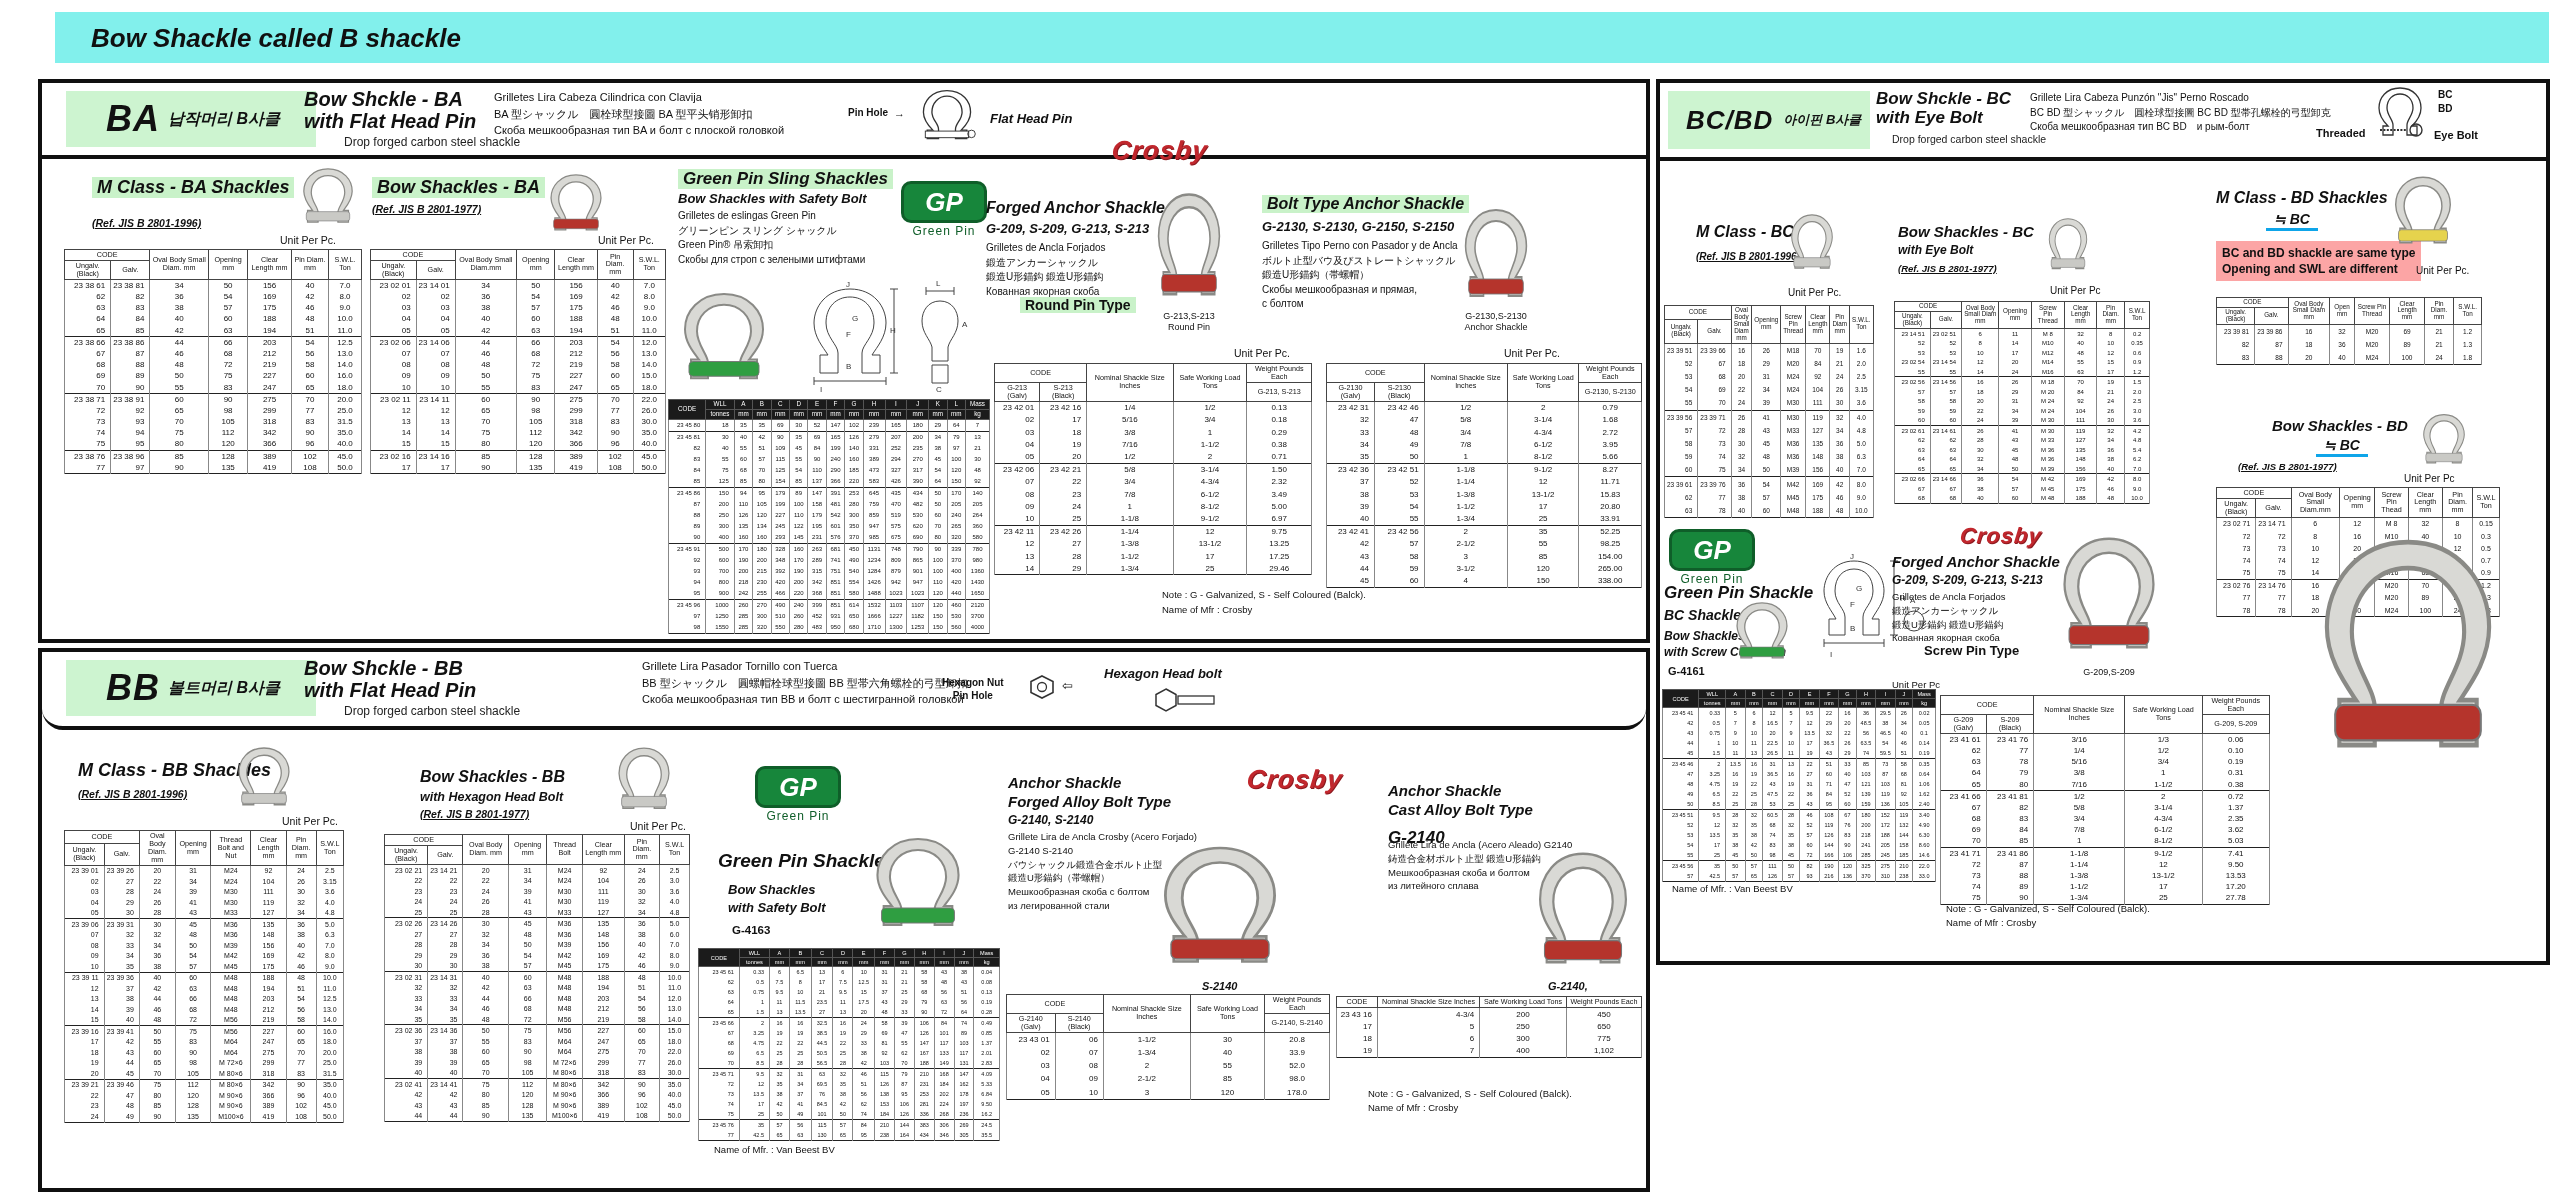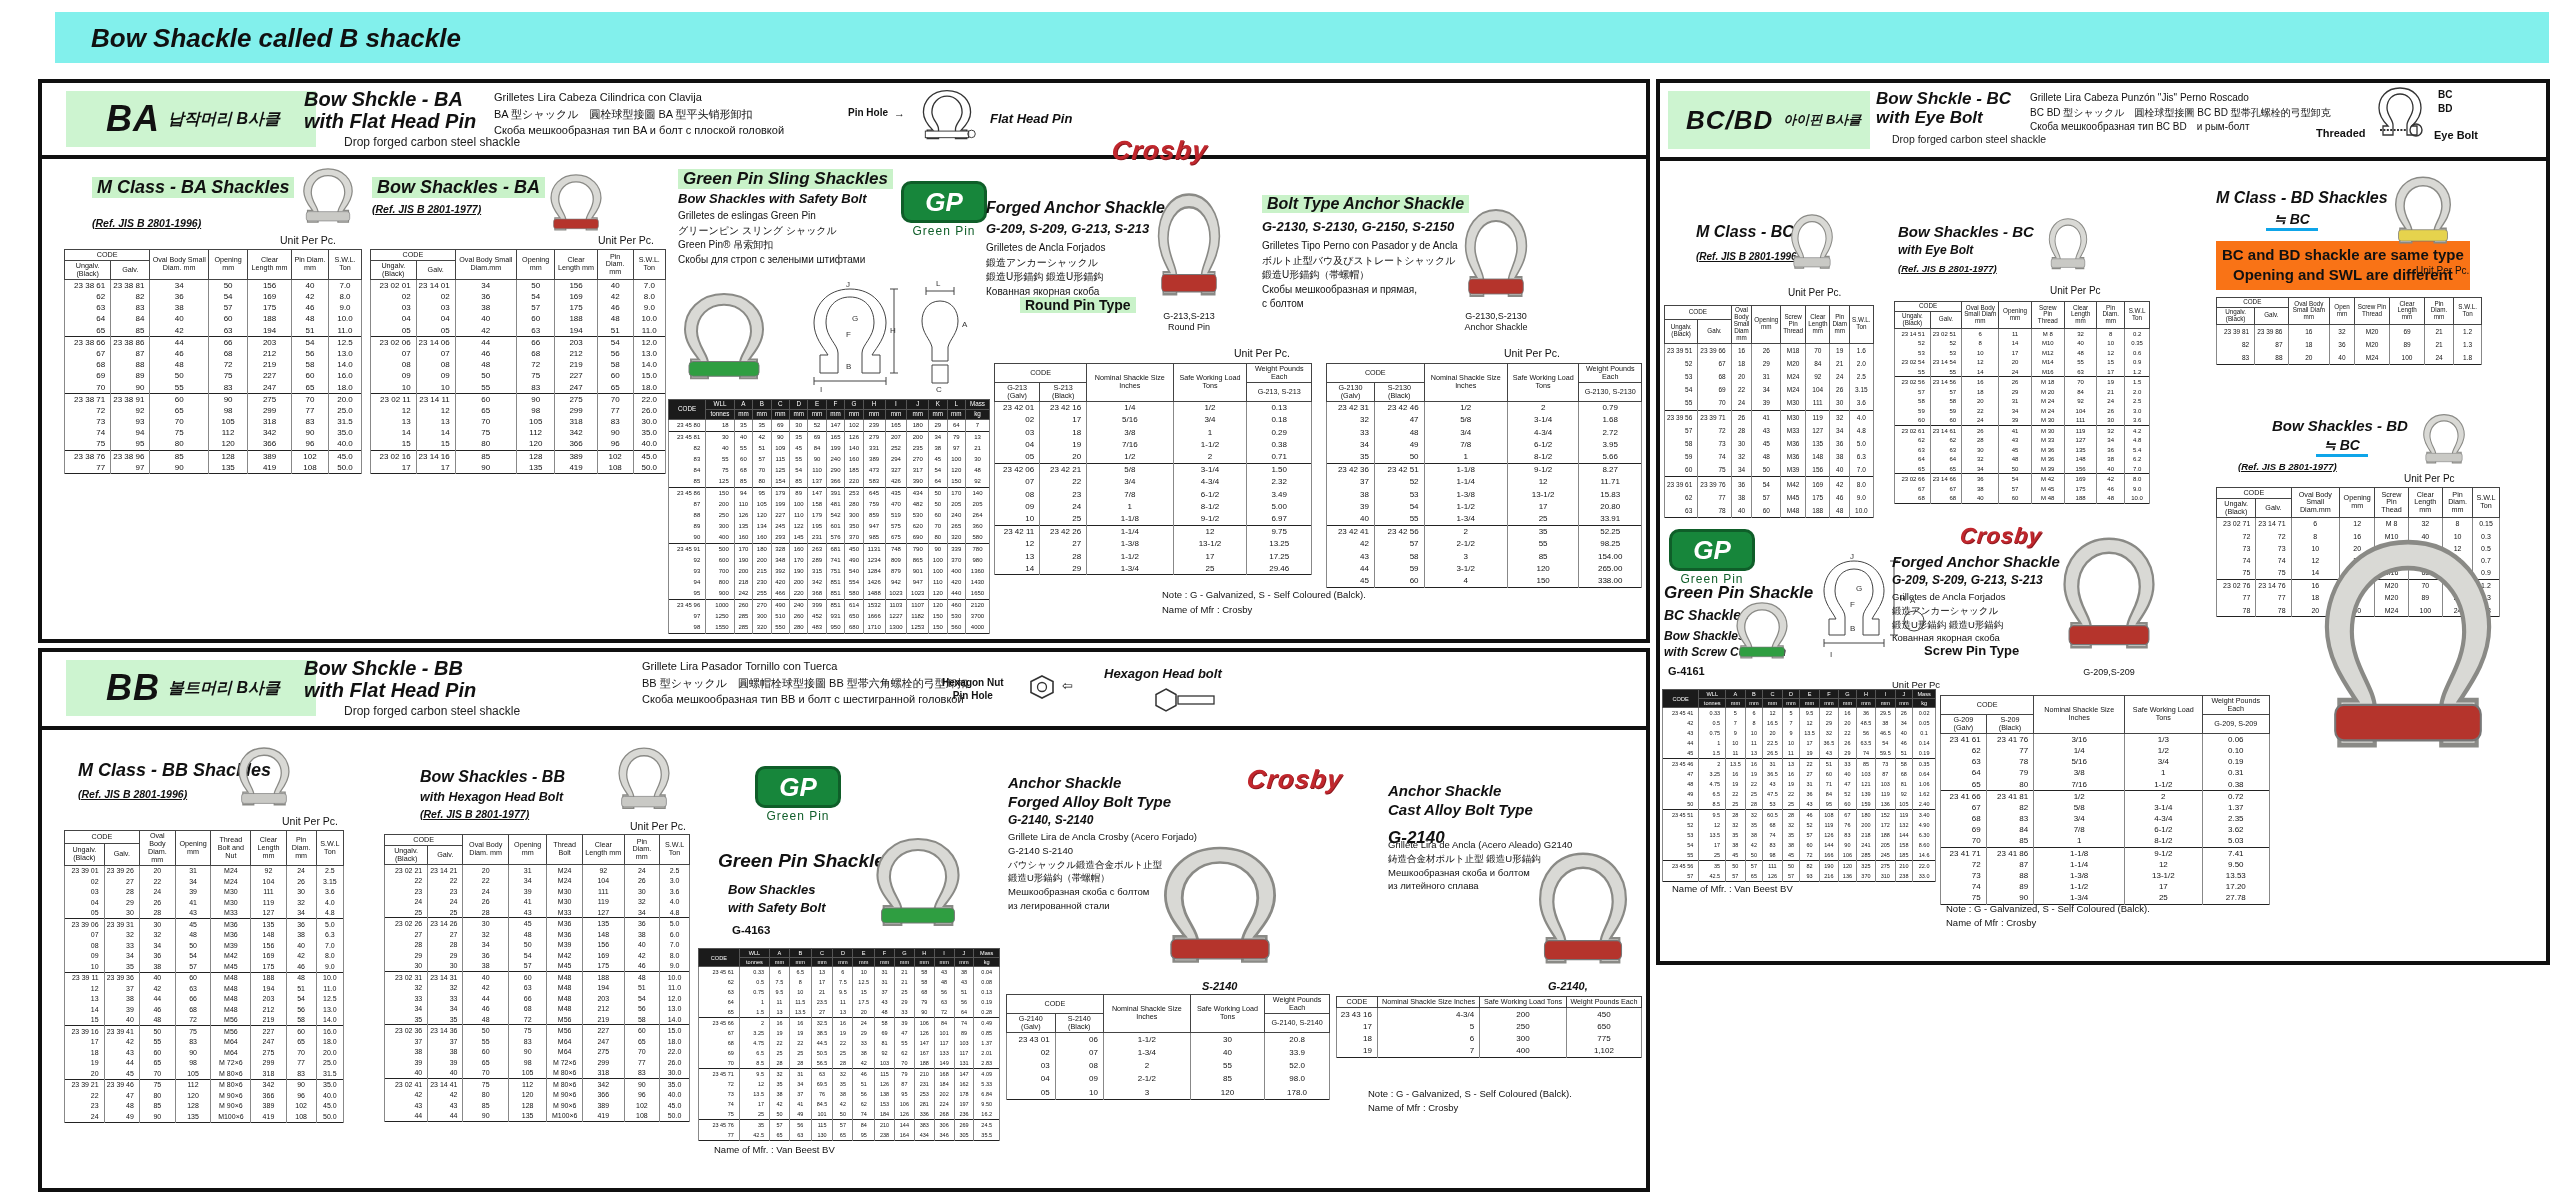--- a/index.html
+++ b/index.html
@@ -20,21 +20,21 @@
   .hl{background:#c9f2c9;padding:0 5px;}
   .ref{font-style:italic;font-weight:bold;font-size:10.5px;text-decoration:underline;white-space:nowrap;}
   .unit{font-size:10.5px;white-space:nowrap;}
   .bold-i{font-weight:bold;font-style:italic;}
   .cap{font-size:9px;text-align:center;display:block;white-space:nowrap;}
   .note{font-size:9.5px;white-space:nowrap;}
   .crosby-logo{color:#c1272d;font-weight:bold;font-size:26px;font-style:italic;letter-spacing:1px;transform:skewX(-6deg);display:inline-block;text-shadow:1px 1px 0 #8d1a20;}
   .gp-logo{display:flex;flex-direction:column;align-items:center;width:92px;}
   .gp-mark{background:#17863b;color:#fff;font-weight:bold;font-style:italic;font-size:26px;border-radius:10px;border:3px solid #0f5e29;width:80px;height:36px;display:flex;align-items:center;justify-content:center;}
   .gp-name{color:#0f5e29;font-weight:normal;font-size:12px;letter-spacing:1px;margin-top:1px;}
-  .pink{background:#f97316;padding:4px 6px;font-size:15px;font-weight:bold;line-height:1.35;white-space:nowrap;text-align:center;}
+  .pink{background:#fca5a5;padding:4px 6px;font-size:12px;font-weight:bold;line-height:1.35;white-space:nowrap;}
   .approx{font-style:italic;font-weight:bold;font-size:14px;border-bottom:3px solid #0ea5e9;padding:0 8px 1px 8px;}
   .tbl table{width:100%;border-collapse:collapse;border-top:1.6px solid #222;border-bottom:1.6px solid #222;table-layout:auto;}
   .tbl th{font-weight:normal;font-size:7.2px;border:1px solid #444;padding:1px 2px;line-height:1.1;text-align:center;}
   .tbl td{border-left:1px solid #888;border-right:1px solid #888;padding:0 2px;text-align:center;white-space:nowrap;}
   .tbl tbody td:first-child,.tbl tbody td:nth-child(2){text-align:right;padding-right:5px;}
   .tbl tr.grp td{border-top:1.3px solid #222;}
   .tbl thead{border-bottom:1.6px solid #222;}
   .dark th{background:#1b1b1b;color:#fff;border-color:#555;font-size:6px;}
   .f8 td{font-size:8px;height:11.2px;}
   .f7 td{font-size:7px;height:10.5px;}
@@ -1130,21 +1130,21 @@
           </tr>
         </tbody>
       </table>
     </div>
 
   <span class="abs note" style="left:1120px;top:506px;">Note : G - Galvanized, S - Self Coloured (Balck).</span>
   <span class="abs note" style="left:1120px;top:521px;">Name of Mfr : Crosby</span>
 </div>
 
 <div class="panel" id="panel-bb" style="left:38px;top:648px;width:1604px;height:536px;">
-  <div class="hdr" style="height:74px;">
+  <div class="hdr" style="height:74px;border-radius:21px;">
     <div class="gbox" style="left:24px;top:8px;width:250px;height:56px;">
       <span class="tag">BB</span>
       <span class="kor">볼트머리 B사클</span>
     </div>
     <div class="abs t1" style="left:262px;top:5px;">
       <div>Bow Shckle - BB</div>
         <div>with Flat Head Pin</div>
     </div>
     <span class="abs sub" style="left:302px;top:52px;">Drop forged carbon steel shackle</span>
     <div class="abs lang" style="left:600px;top:6px;">

